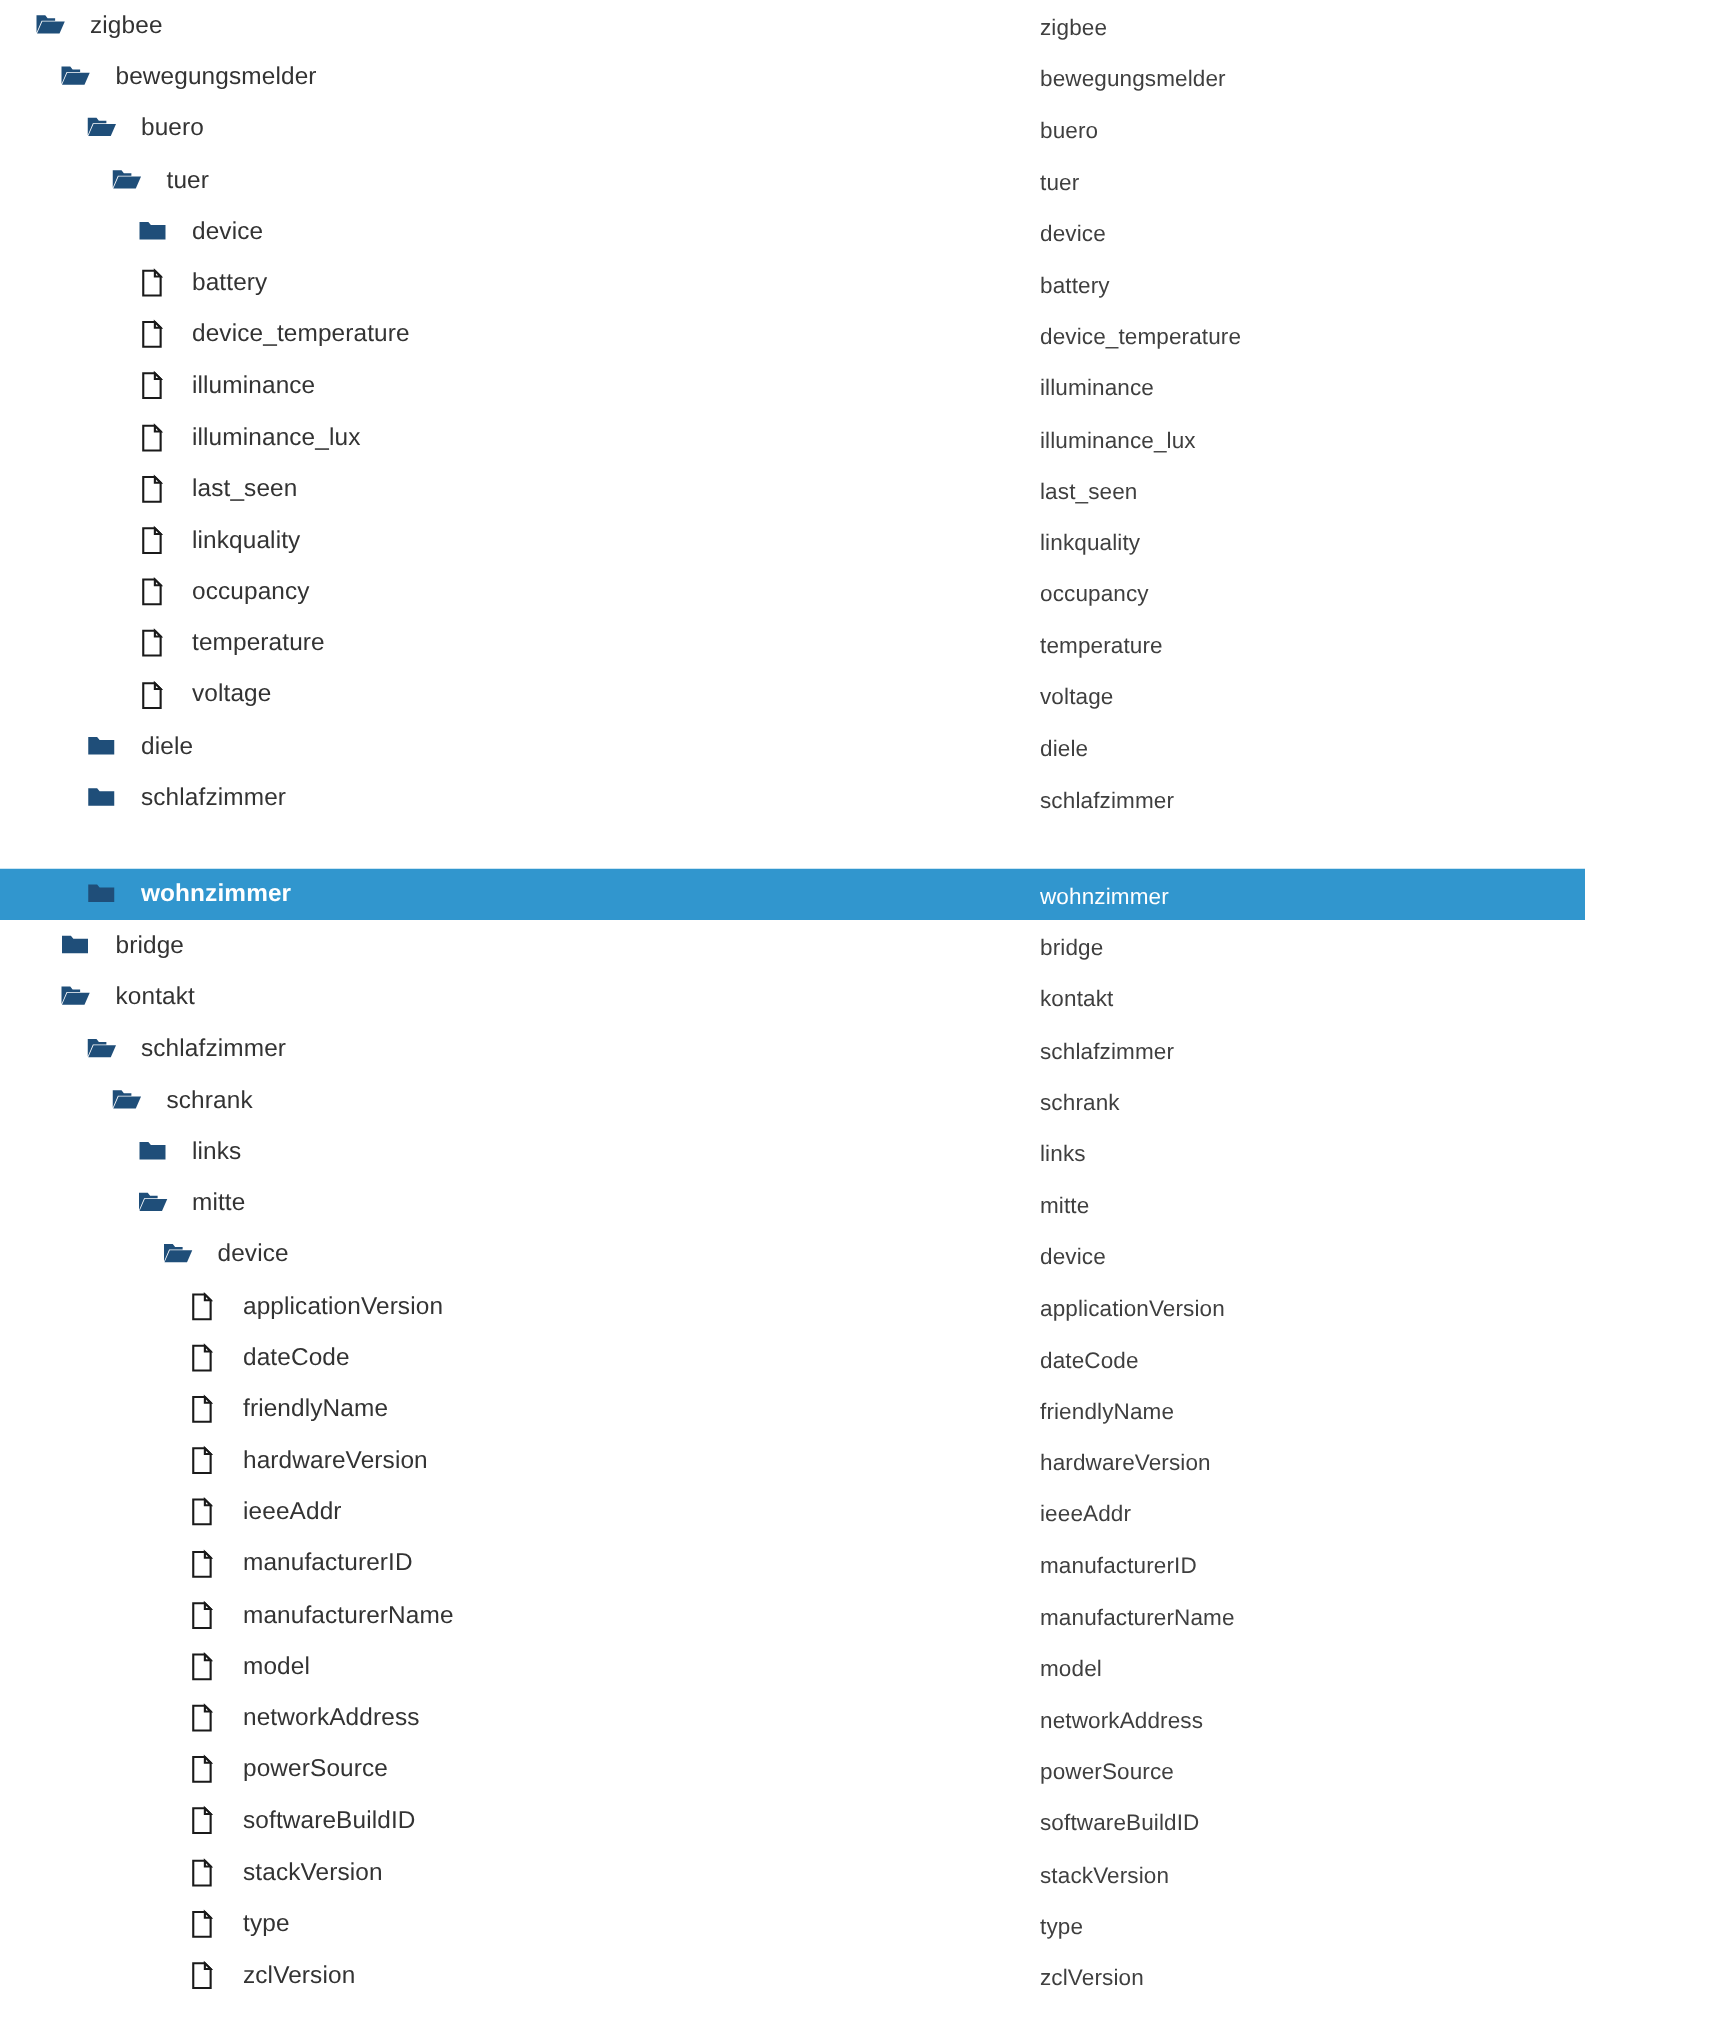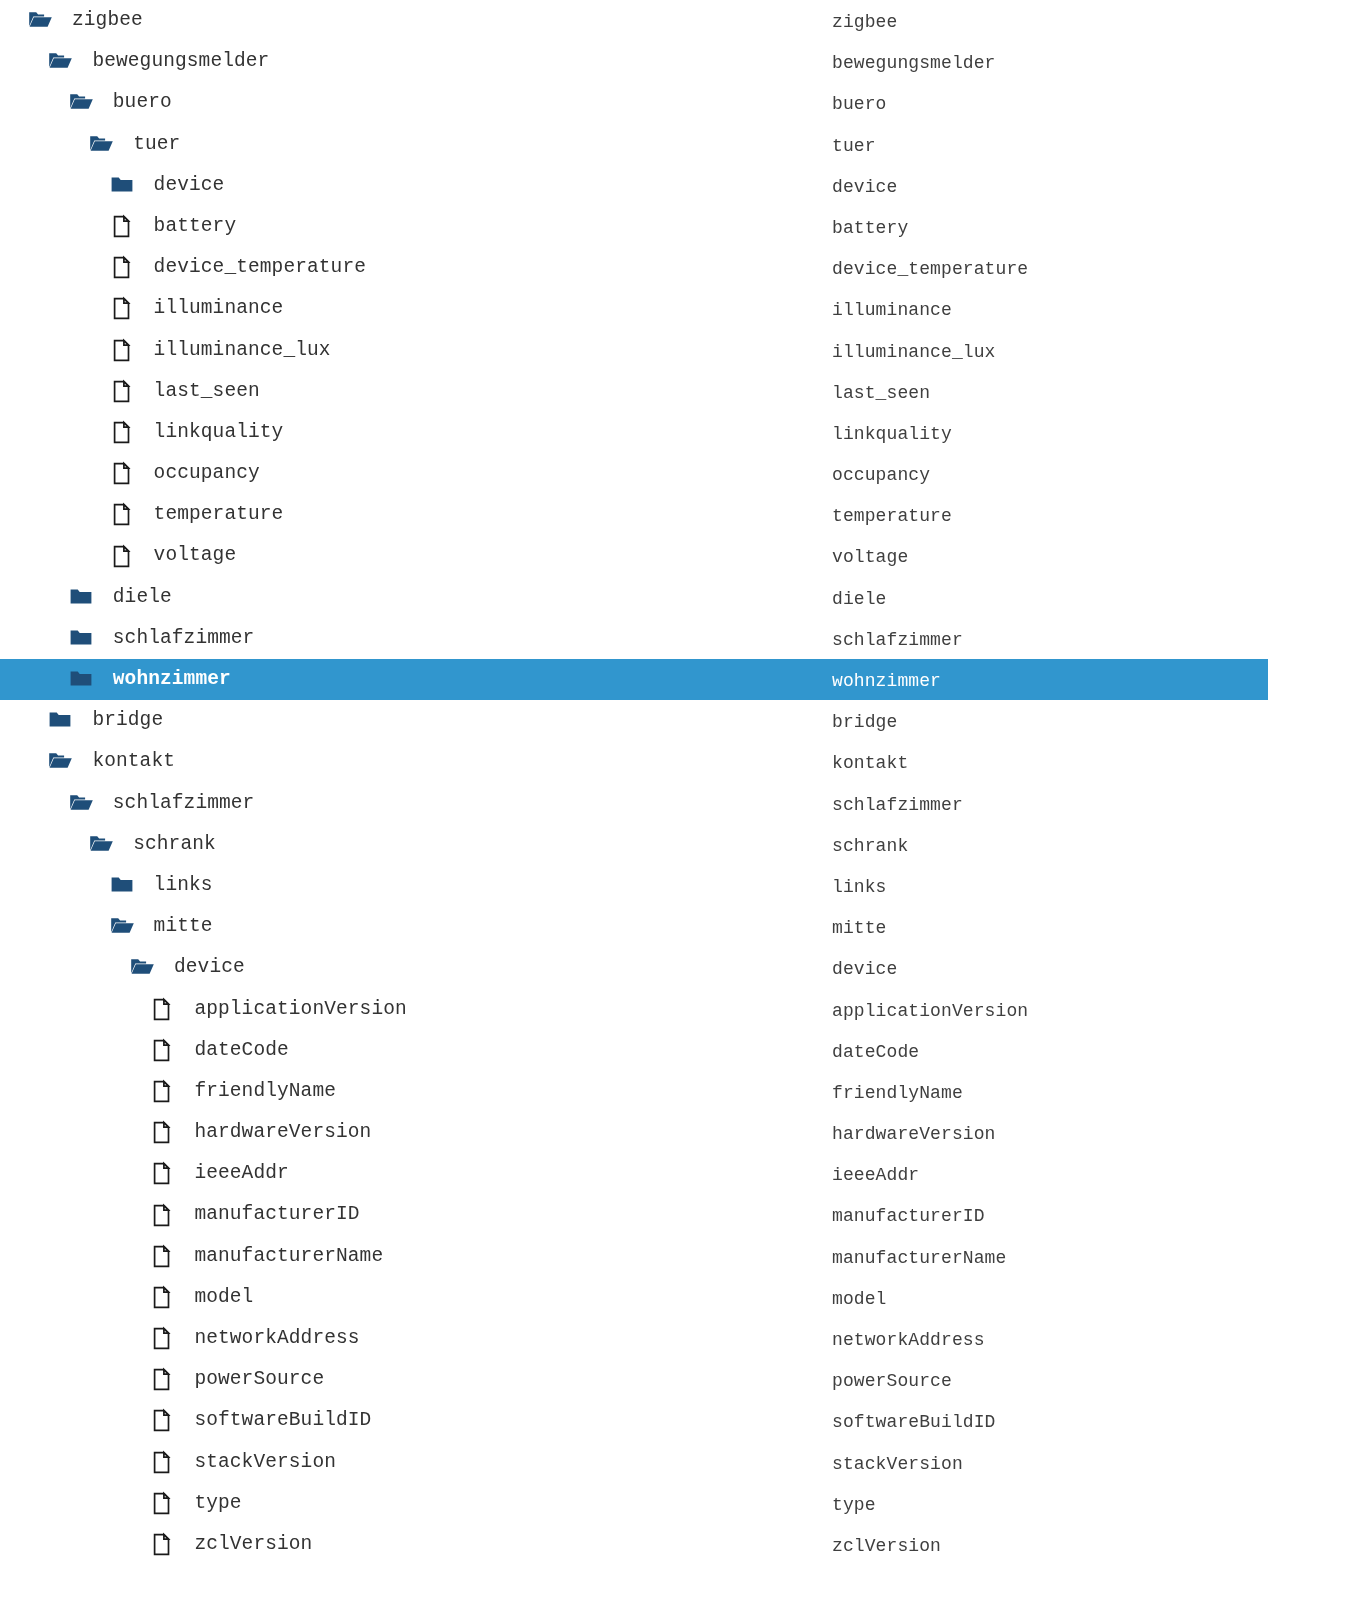--- a/index.html
+++ b/index.html
@@ -12,23 +12,22 @@
   #tree {
     position:relative;
     width:1372px;
     height:1624px;
   }
   .row {
     position:relative;
     height:41.2px;
     width:1268px;
     display:block;
-    font-family:Liberation Mono, monospace;
-  }
-  .row.selected { background:#3196ce; }
+  }
+  .row.selected { background:#3196ce;margin-top:36px; }
 
   
   .c1 {
     position:absolute;
     top:0; height:41.2px;
     display:flex; align-items:center;
     white-space:nowrap;
   }
   .ico {
     width:25px; height:25px;

